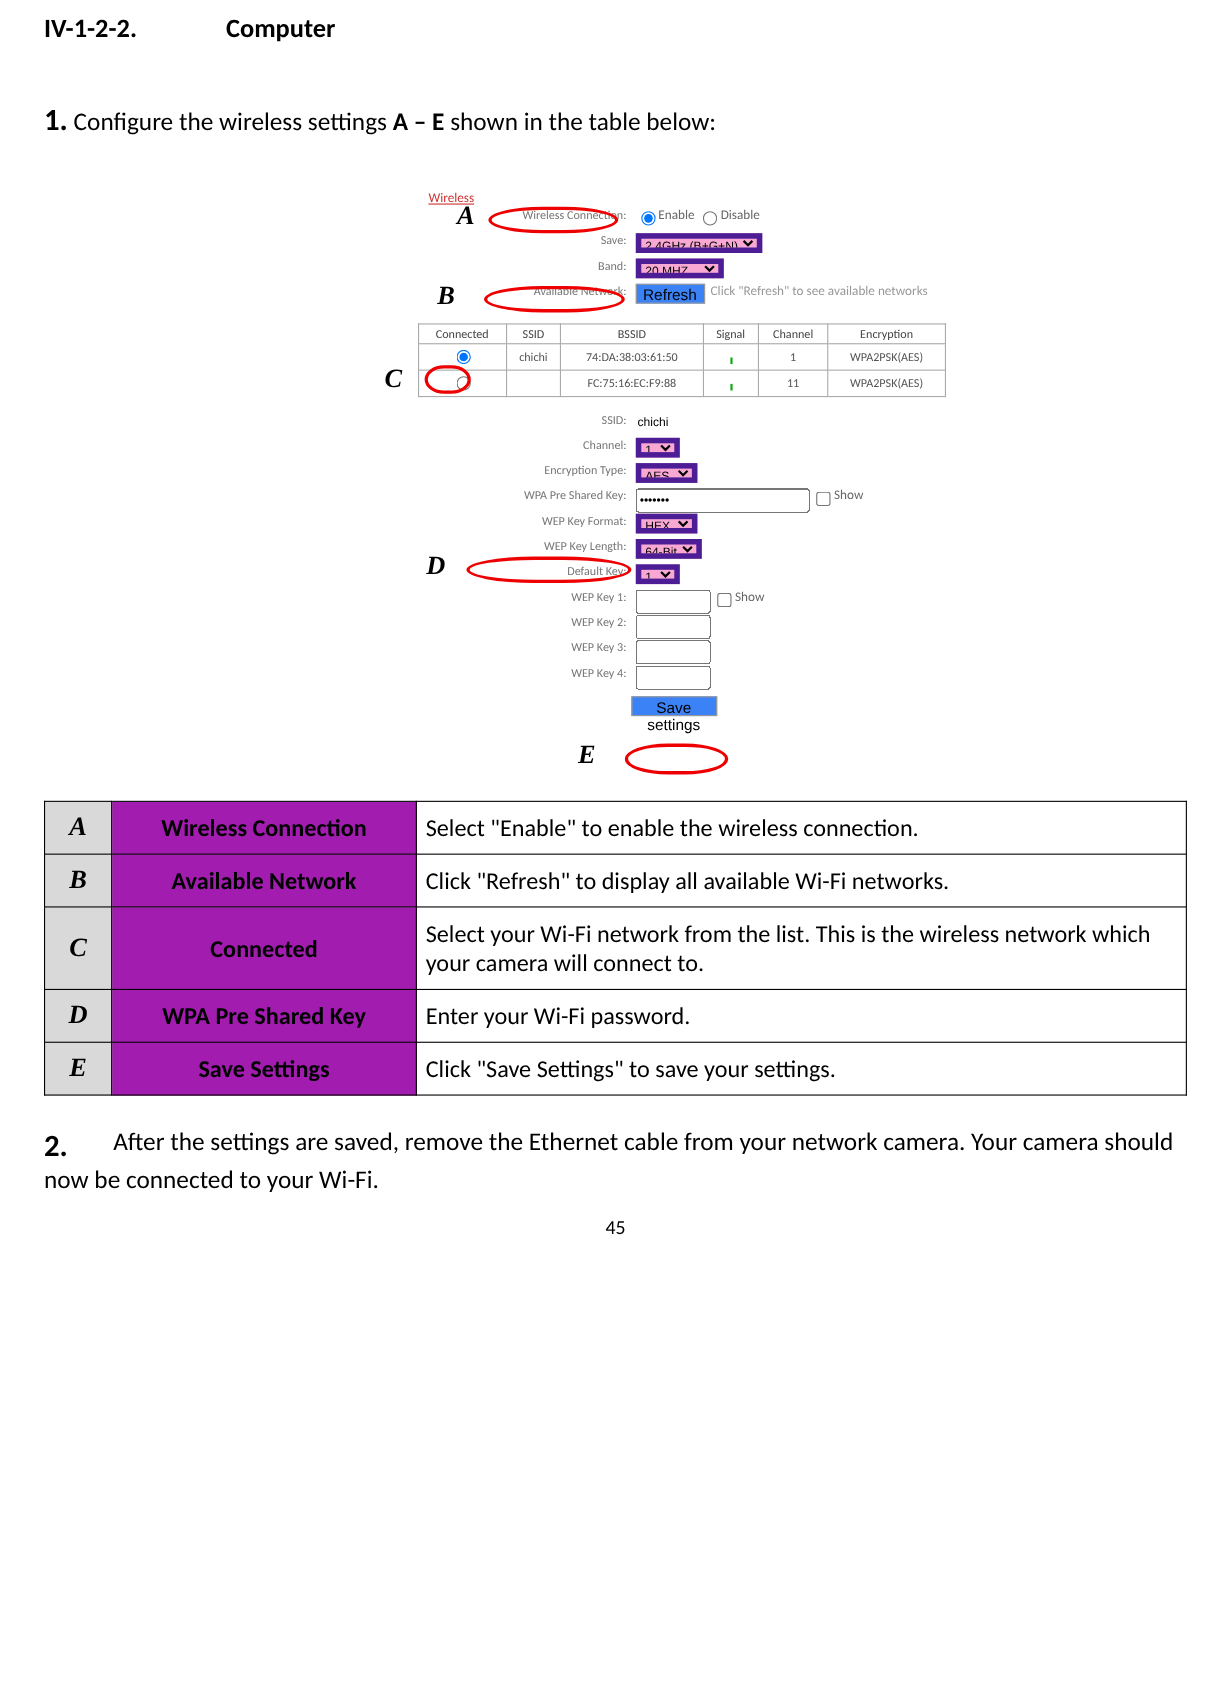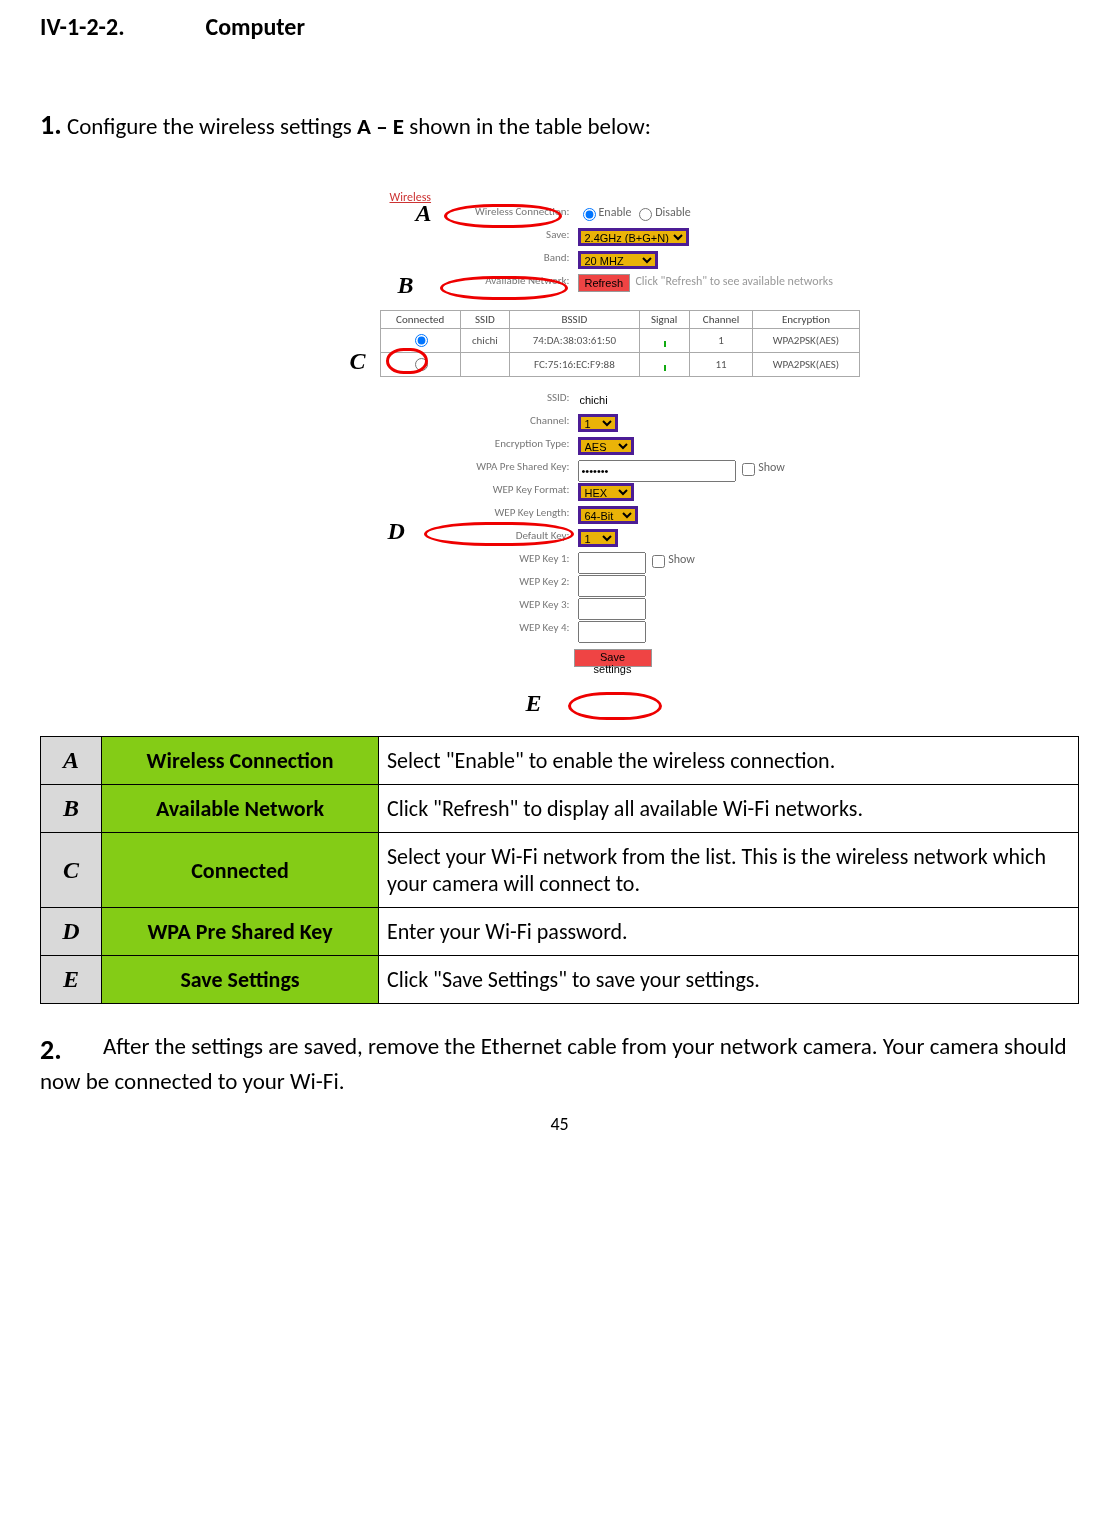--- a/index.html
+++ b/index.html
@@ -12,21 +12,21 @@
     box-sizing: border-box;
     font-size: 20px;
   }
   .section-title {
     font-weight: bold;
     font-size: 24px;
     margin-top: 12px;
   }
   .section-title .sec-num { display:inline-block; width:160px; }
   .step .step-num { font-weight: bold; font-size: 28px; }
-  .step-1 { margin-top: 66px; font-size: 23px; }
+  .step-1 { margin-top: 50px; font-size: 23px; }
   .step-1 b { font-weight: bold; }
   .screenshot-block {
     margin: 48px auto 26px auto;
     width: 760px;
     position: relative;
     font-size: 12px;
   }
   .wireless-hdr { color:#c33; text-decoration:underline; margin-left:210px; }
   .callout {
     position: absolute;
@@ -37,22 +37,22 @@
   }
   .redring {
     position:absolute;
     border: 3px solid #e00;
     border-radius: 50% / 60%;
     pointer-events:none;
   }
   .form-row { display:flex; align-items:flex-start; height:22px; margin:1px 0; color:#666; }
   .form-row .lbl { width:390px; text-align:right; padding-right:8px; color:#777; font-size:11px;}
   .form-row input[type=text], .form-row input[type=password] { font-size:11px; height:16px; }
-  .mini-sel { font-size:11px; height:18px; background:#eab308; border:3px solid #4c1d95; }
-  .mini-btn { font-size:11px; height:18px; background:#ef4444; border:1px solid #999; }
+  .mini-sel { font-size:11px; height:18px; background:#f9a8d4; border:5px solid #4c1d95; }
+  .mini-btn { font-size:14px; height:18px; background:#3b82f6; border:1px solid #999; }
   table.netlist {
     border-collapse: collapse;
     margin: 14px 0 14px 200px;
     width: 480px;
     font-size:11px;
   }
   table.netlist th, table.netlist td {
     border:1px solid #aaa;
     padding:2px 4px;
     text-align:center;
@@ -76,21 +76,21 @@
   .desc-table td.col-a {
     background: #d9d9d9;
     font-style: italic;
     font-weight: bold;
     font-family: "Times New Roman", serif;
     text-align:center;
     width:44px;
     font-size:24px;
   }
   .desc-table td.col-b {
-    background:#84cc16;
+    background:#a21caf;
     font-weight:bold;
     text-align:center;
     width:260px;
   }
   .step-2 { margin-top: 28px; font-size:23px; }
   .page-num { text-align:center; font-size:18px; margin-top:18px; }
 </style>
 </head>
 <body>
 

